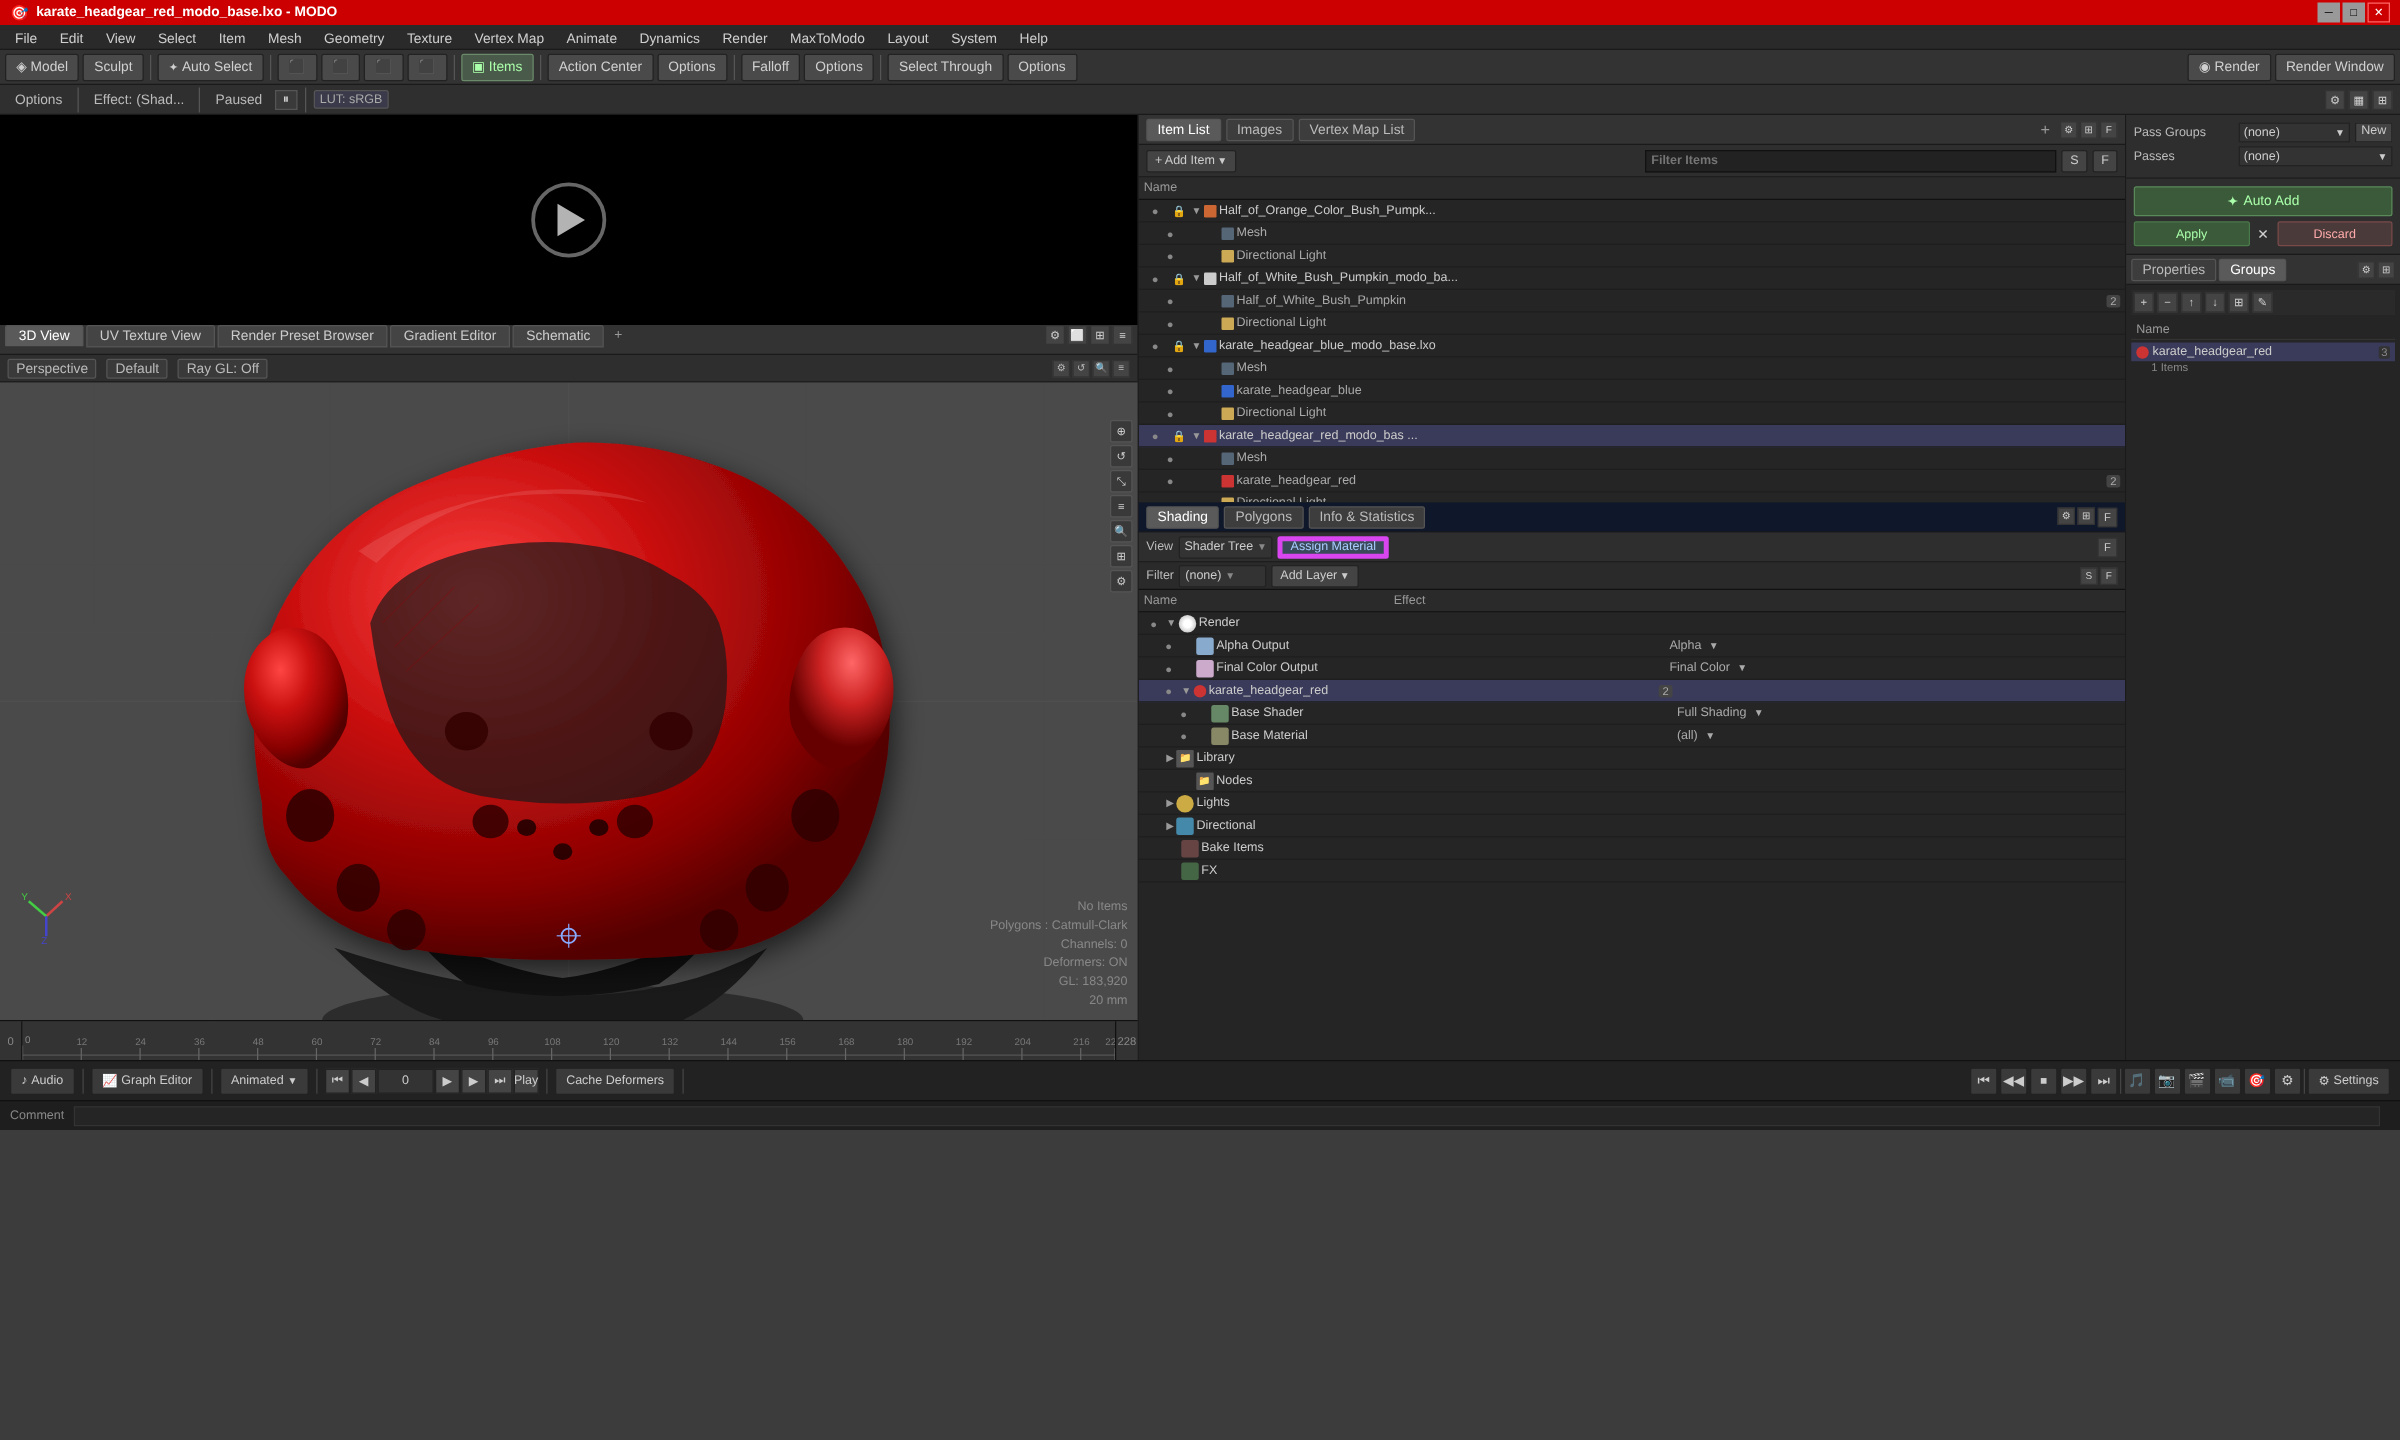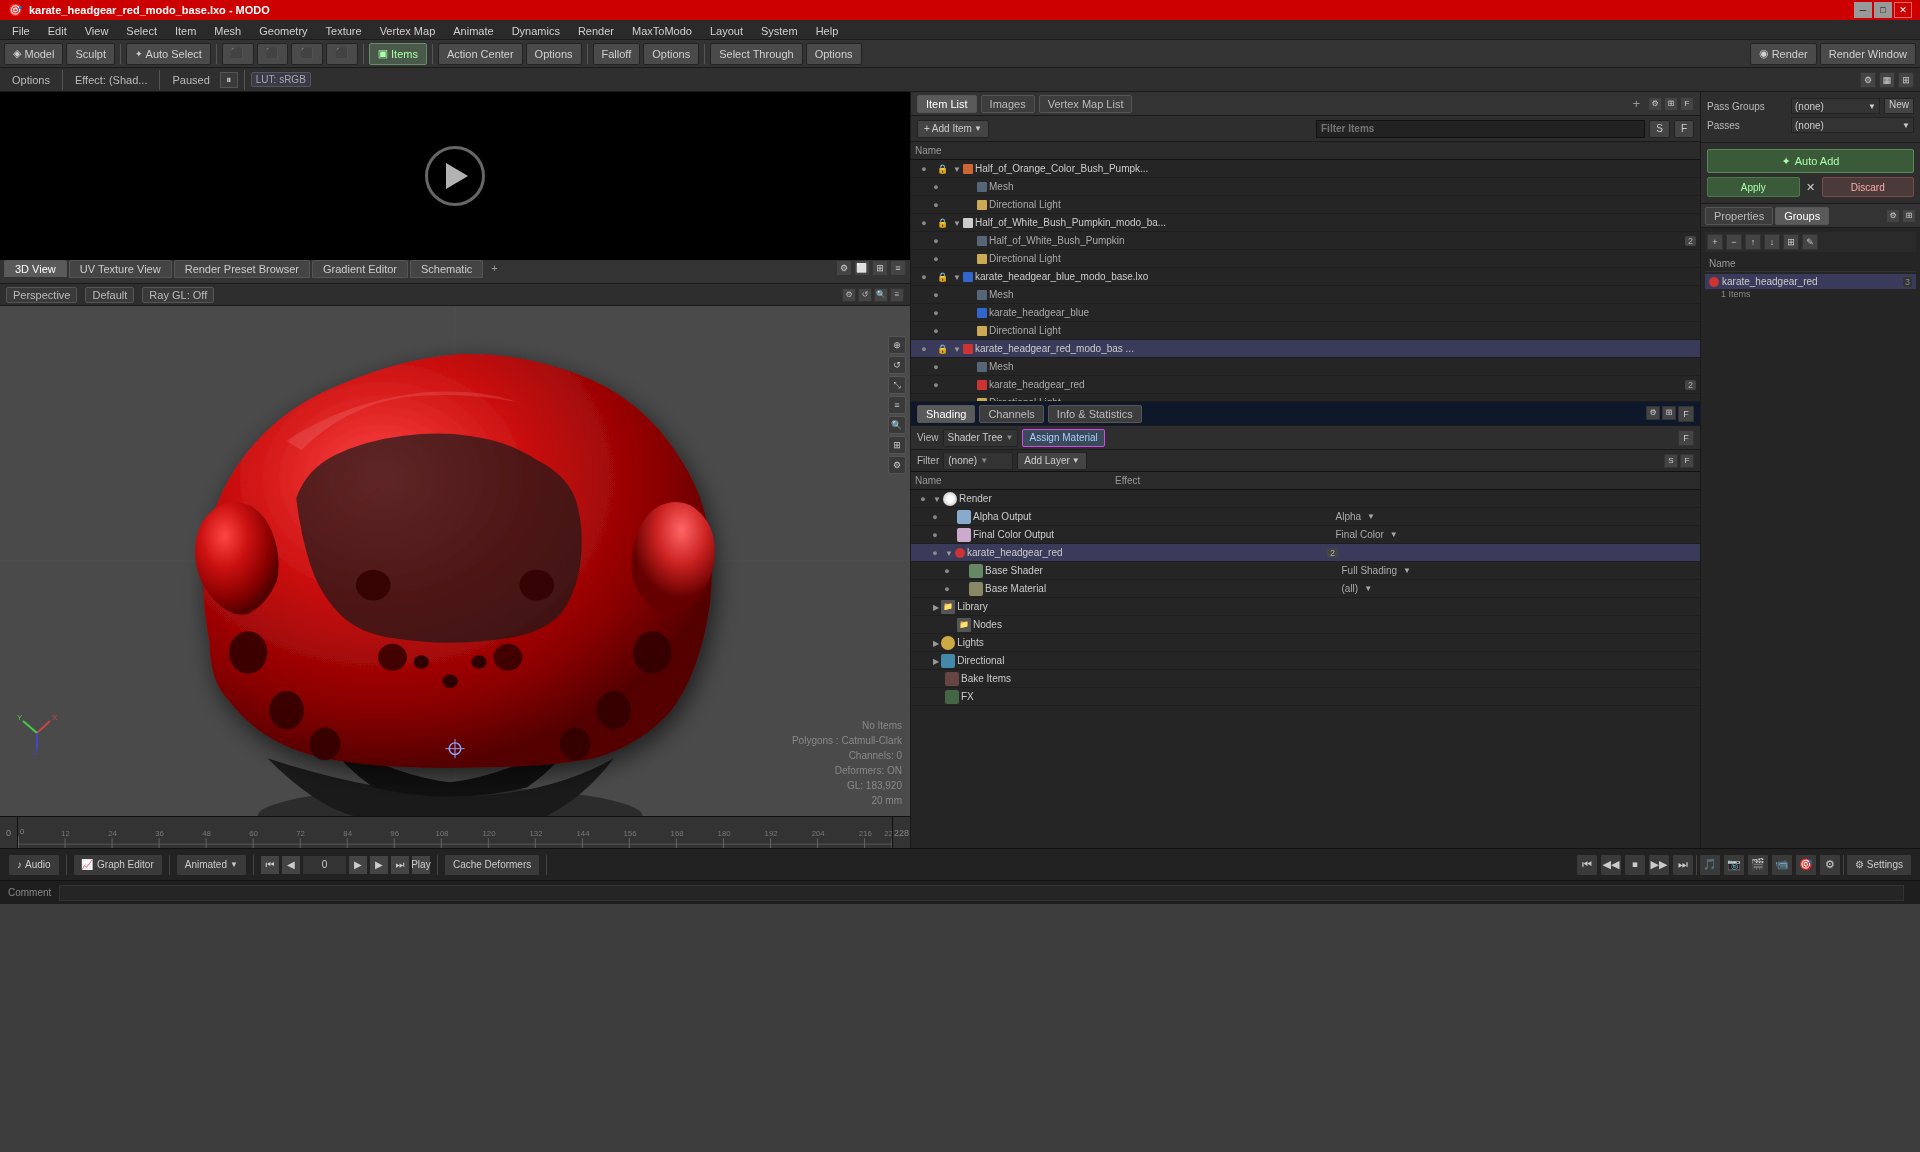--- a/index.html
+++ b/index.html
@@ -675,21 +675,21 @@
       position: absolute;
       top: 0; left: 0; right: 0; bottom: 0;
       opacity: 0.2;
     }
 
     
     .assign-material-btn {
       height: 18px;
       padding: 0 6px;
       background: #3a4a5a;
-      border: 1px solid #d946ef;
+      border: 4px solid #d946ef;
       color: #aaccff;
       font-size: 10px;
       cursor: pointer;
       display: flex;
       align-items: center;
       gap: 2px;
       border-radius: 2px;
       white-space: nowrap;
     }
 
@@ -1179,21 +1179,21 @@
           <span class="item-name" style="color:#aaa;">Directional Light</span>
         </div>
 
       </div>
     </div>
 
     <div id="shading-panel">
 
       <div id="shading-header">
         <div class="panel-tab active">Shading</div>
-        <div class="panel-tab">Channels</div>
+        <div class="panel-tab">Polygons</div>
         <div class="panel-tab">Info &amp; Statistics</div>
         <div style="flex:1;"></div>
         <div style="display:flex;gap:2px;">
           <div style="width:14px;height:14px;background:#444;border:1px solid #333;display:flex;align-items:center;justify-content:center;font-size:8px;cursor:pointer;">⚙</div>
           <div style="width:14px;height:14px;background:#444;border:1px solid #333;display:flex;align-items:center;justify-content:center;font-size:8px;cursor:pointer;">⊞</div>
           <div class="f-btn">F</div>
         </div>
       </div>
 
       <div id="shading-toolbar">

